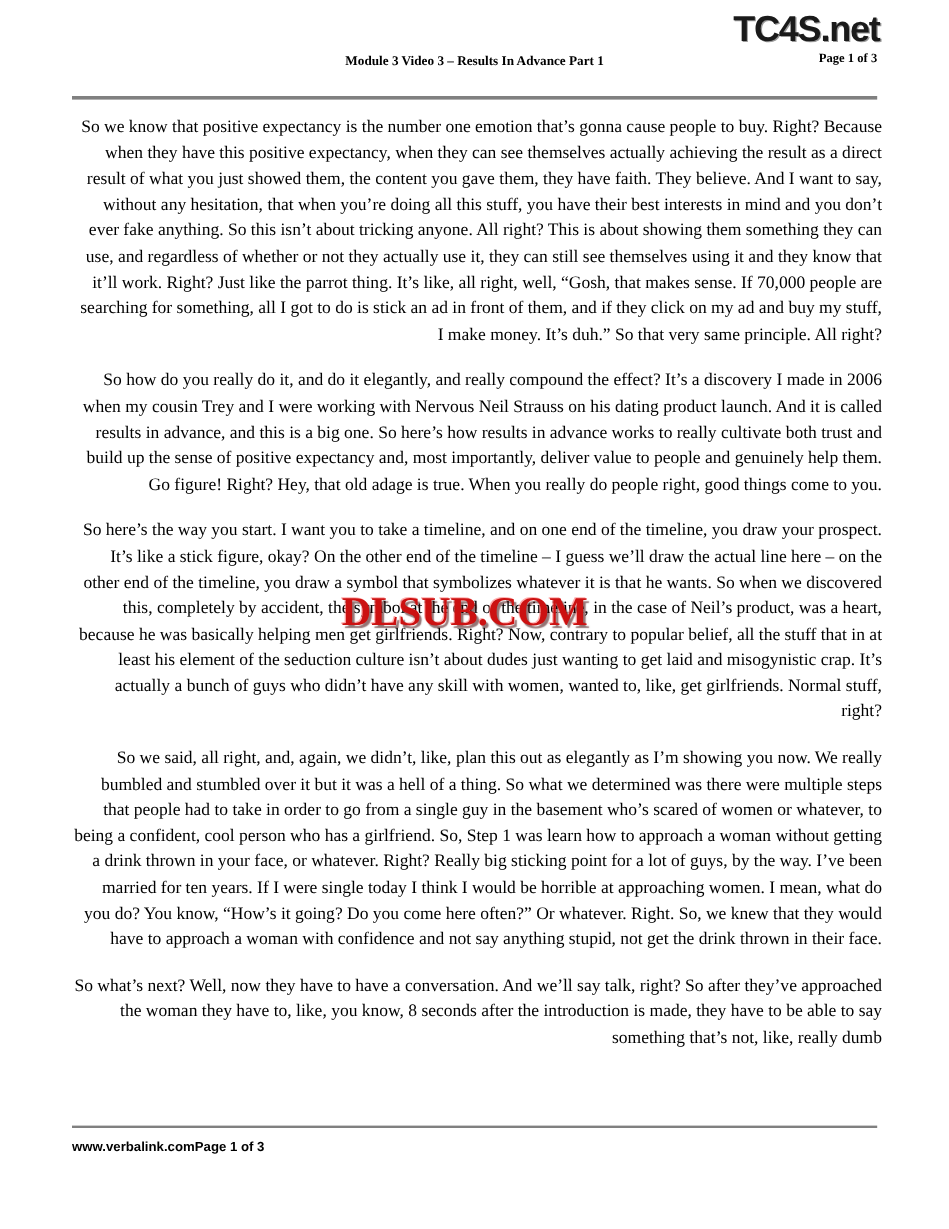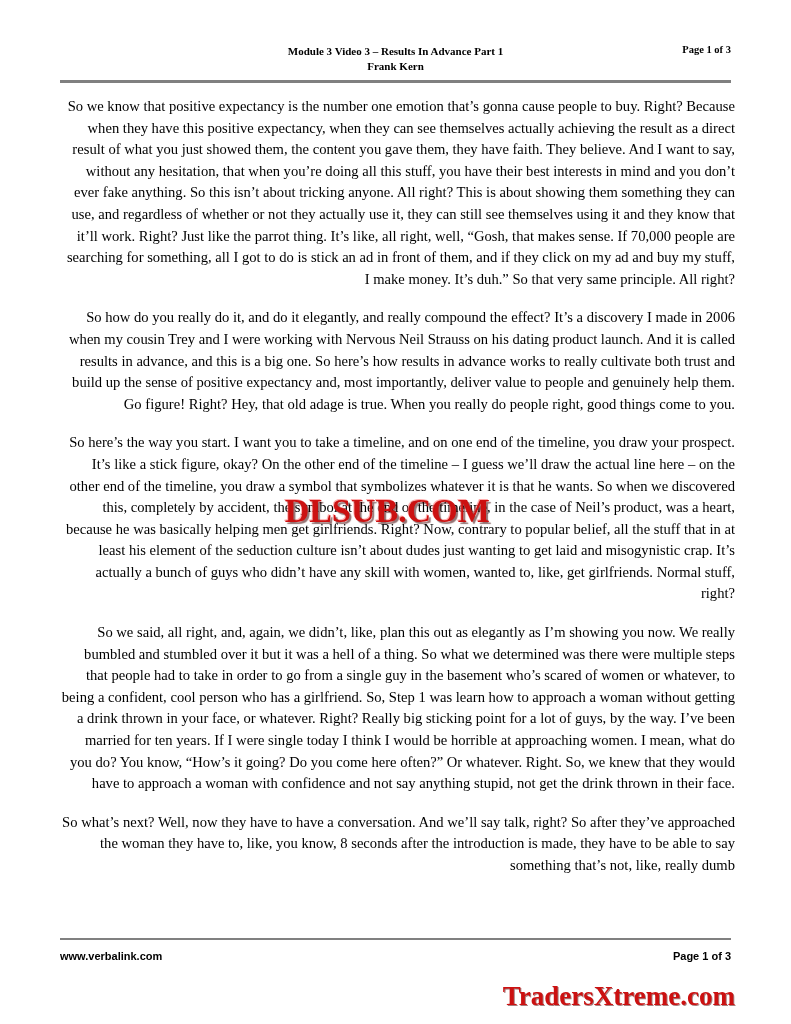--- a/index.html
+++ b/index.html
@@ -94,21 +94,20 @@
   }
   .footer {
     position: absolute;
     bottom: 62px;
     left: 60px;
     right: 60px;
     font-family: "Liberation Sans", sans-serif;
     font-weight: bold;
     font-size: 11px;
     display: flex;
-    justify-content: space-between;
     align-items: baseline;
   }
   .footer a {
     color: #000;
     text-decoration: none;
   }
 
   
   .wm-center {
     position: absolute;
@@ -135,25 +134,25 @@
     text-shadow: 1px 1px 0 rgba(80,0,0,0.5);
     white-space: nowrap;
     pointer-events: none;
   }
 </style>
 </head>
 <body>
 
 <div class="page">
 
+  <div class="top-watermark">TC4S.net</div>
 
   <div class="header">
     <div class="header-center">
       <div>Module 3 Video 3 – Results In Advance Part 1</div>
-      <div>Frank Kern</div>
     </div>
     <div class="header-right">Page 1 of 3</div>
   </div>
 
   <div class="rule-top"></div>
 
   <div class="content">
     <p>So we know that positive expectancy is the number one emotion that’s gonna cause people to buy.  Right?  Because when they have this positive expectancy, when they can see themselves actually achieving the result as a direct result of what you just showed them, the content you gave them, they have faith.  They believe.  And I want to say, without any hesitation, that when you’re doing all this stuff, you have their best interests in mind and you don’t ever fake anything.  So this isn’t about tricking anyone.  All right?  This is about showing them something they can use, and regardless of whether or not they actually use it, they can still see themselves using it and they know that it’ll work.  Right?  Just like the parrot thing.  It’s like, all right, well, “Gosh, that makes sense.  If 70,000 people are searching for something, all I got to do is stick an ad in front of them, and if they click on my ad and buy my stuff, I make money.  It’s duh.”  So that very same principle.  All right?</p>
     <p>So how do you really do it, and do it elegantly, and really compound the effect?  It’s a discovery I made in 2006 when my cousin Trey and I were working with Nervous Neil Strauss on his dating product launch.  And it is called results in advance, and this is a big one.  So here’s how results in advance works to really cultivate both trust and build up the sense of positive expectancy and, most importantly, deliver value to people and genuinely help them.  Go figure!  Right?  Hey, that old adage is true.  When you really do people right, good things come to you.</p>
     <p>So here’s the way you start.  I want you to take a timeline, and on one end of the timeline, you draw your prospect.  It’s like a stick figure, okay?  On the other end of the timeline – I guess we’ll draw the actual line here – on the other end of the timeline, you draw a symbol that symbolizes whatever it is that he wants.  So when we discovered this, completely by accident, the symbol at the end of the timeline, in the case of Neil’s product, was a heart, because he was basically helping men get girlfriends.  Right?  Now, contrary to popular belief, all the stuff that in at least his element of the seduction culture isn’t about dudes just wanting to get laid and misogynistic crap.  It’s actually a bunch of guys who didn’t have any skill with women, wanted to, like, get girlfriends.  Normal stuff, right?</p>
@@ -163,15 +162,14 @@
 
   <div class="wm-center">DLSUB.COM</div>
 
   <div class="rule-bottom"></div>
 
   <div class="footer">
     <a href="#">www.verbalink.com</a>
     <span>Page 1 of 3</span>
   </div>
 
-  <div class="wm-bottom">TradersXtreme.com</div>
 
 </div>
 
 </body></html>

